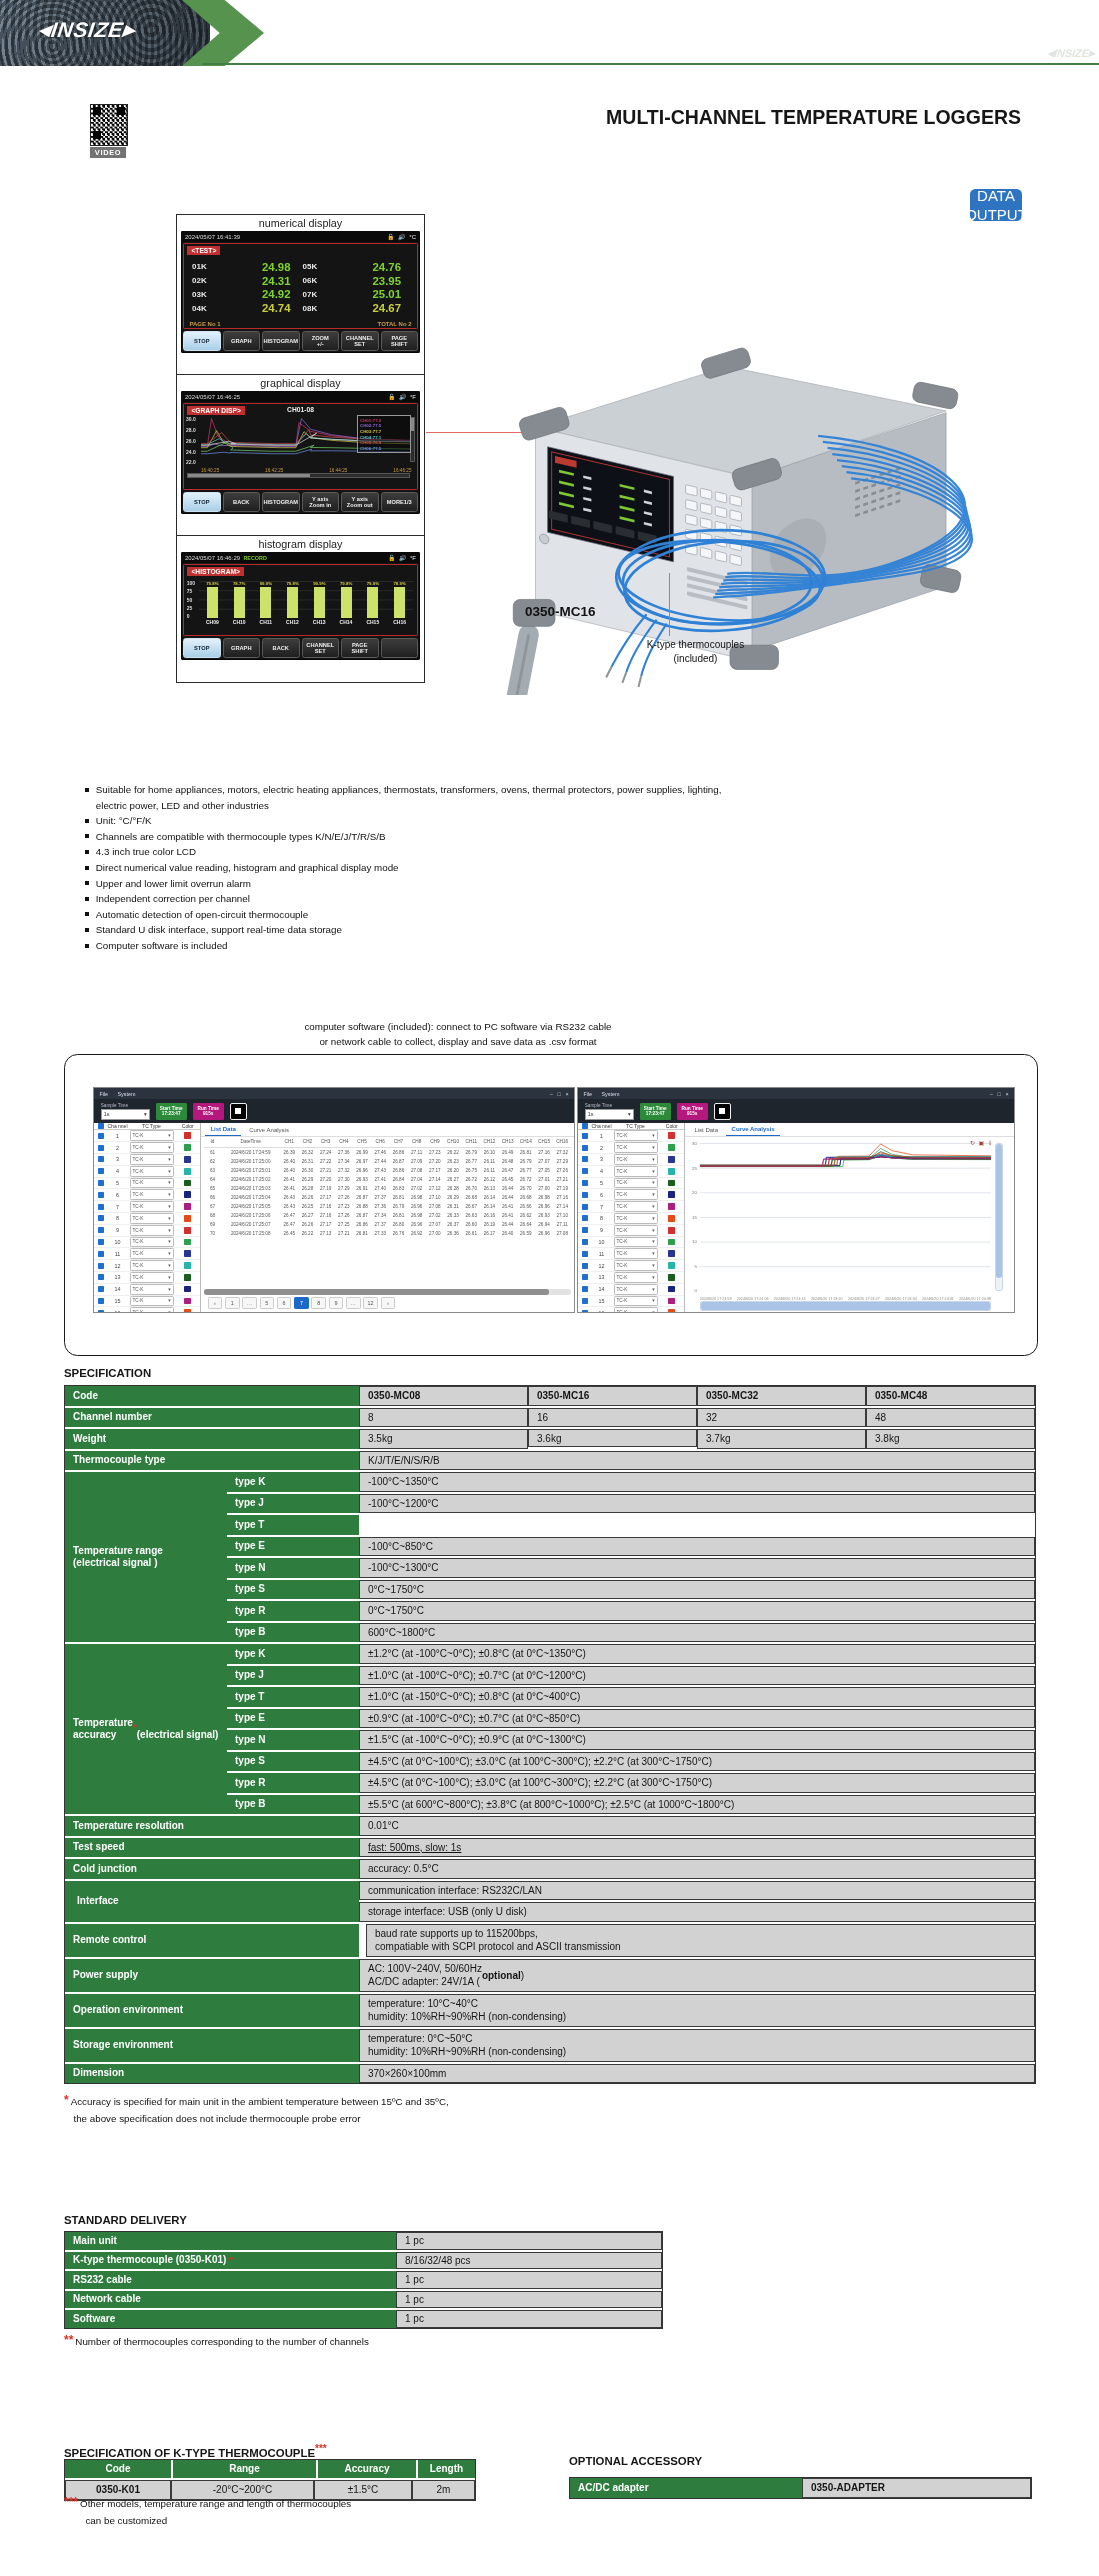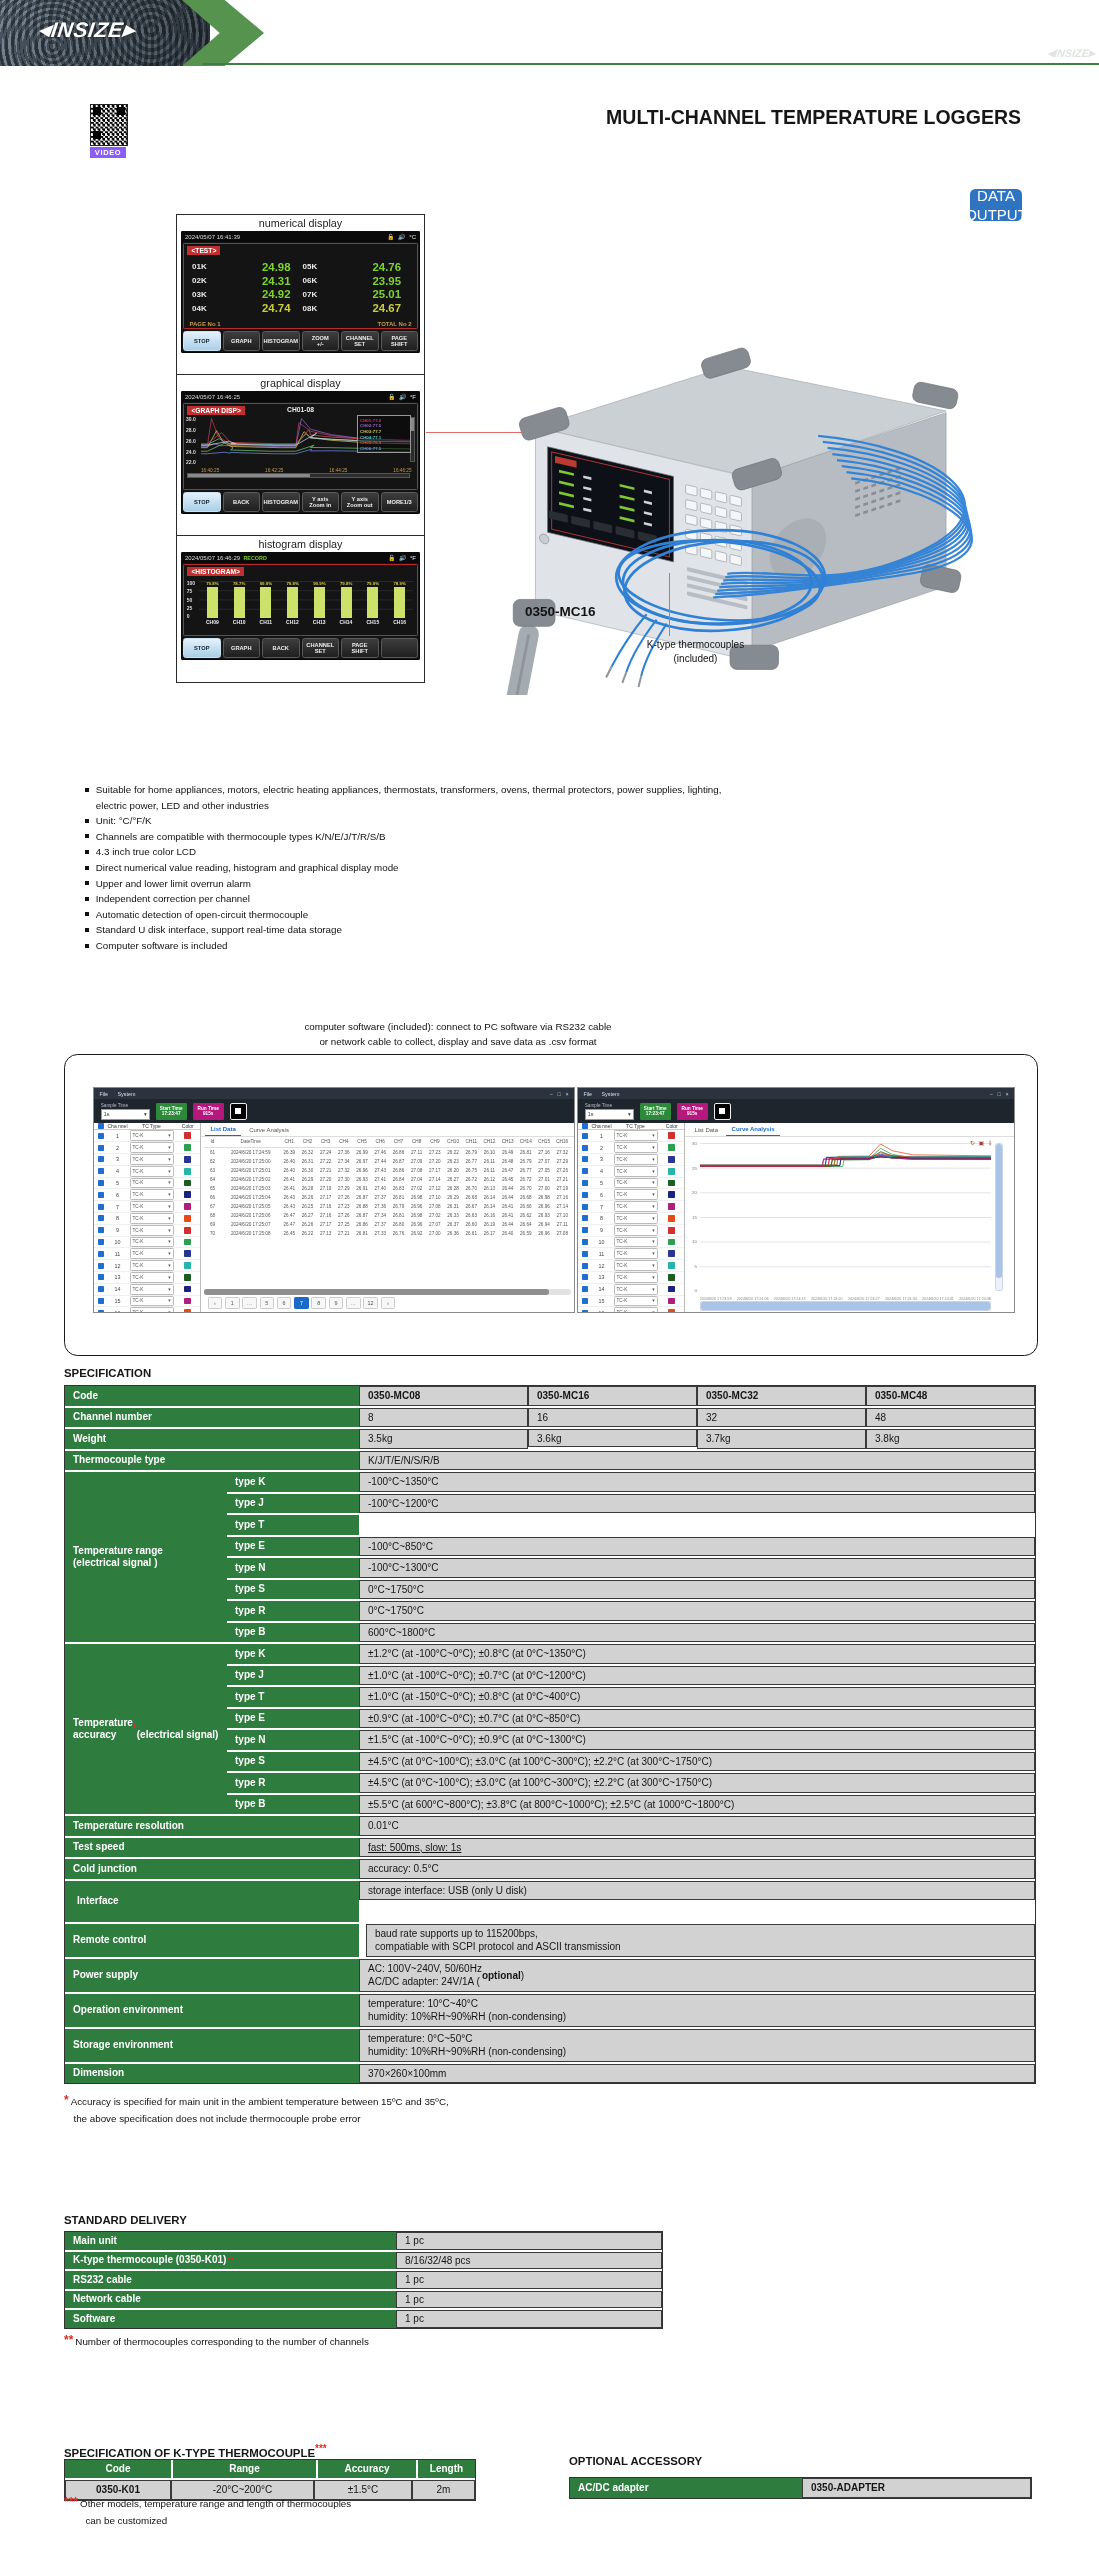--- a/index.html
+++ b/index.html
@@ -24,21 +24,21 @@
   .hdr-wm .arr{font-size:8px;vertical-align:1.3px;}
 
   
   .qr{position:absolute;left:90px;top:104px;width:36px;}
   .qr-img{width:36px;height:40px;border:0.7px solid #222;
     background:
       linear-gradient(#000,#000) 2px 2px/8px 8px no-repeat,
       linear-gradient(#000,#000) 26px 2px/8px 8px no-repeat,
       linear-gradient(#000,#000) 2px 26px/8px 8px no-repeat,
       repeating-conic-gradient(#000 0 25%,#fff 0 50%) 0 0/4.7px 4.7px;}
-  .qr-video{margin-top:0.7px;height:11.4px;background:#8b5cf6;color:#fff;font-weight:bold;font-size:7.4px;display:flex;align-items:center;justify-content:center;letter-spacing:0.7px;}
+  .qr-video{margin-top:0.7px;height:11.4px;background:#737373;color:#fff;font-weight:bold;font-size:7.4px;display:flex;align-items:center;justify-content:center;letter-spacing:0.7px;}
   .page-title{position:absolute;right:78px;top:106px;font-size:19.5px;font-weight:bold;color:#161616;letter-spacing:0;}
   .badge-do{position:absolute;left:970px;top:189px;width:52px;height:32px;background:#2e74c0;border-radius:5.4px;color:#fff;font-weight:normal;font-size:15px;display:flex;flex-direction:column;align-items:center;justify-content:center;line-height:1.3;}
 
   
   .displays{position:absolute;left:176px;top:215px;width:249px;}
   .disp-box{border:1px solid #2b2b2b;background:#fff;margin-top:-1px;position:relative;}
   .disp-title{text-align:center;font-size:10.8px;color:#222;padding:2px 0 1.3px;}
   .screen{margin:0.7px 4px 4px;background:#141414;border-radius:2px;position:relative;overflow:hidden;box-shadow:inset 0 0 0 0.7px #000;}
   .scr-top{position:absolute;top:0;left:0;right:0;height:11.4px;background:#0a0a0a;display:flex;align-items:center;padding:0 4px;gap:3.4px;}
   .scr-dt{color:#ddd;font-size:6px;}
@@ -1313,20 +1313,23 @@
         <div class="sp-g" style="height: 19.5px; flex: 1 1 0%; text-decoration: underline;">fast: 500ms, slow: 1s</div>
       </div>
       <div class="sp-row">
         <div class="sp-l" style="width: 294px; height: 19.5px;">Cold junction</div>
         <div class="sp-g" style="height: 19.5px; flex: 1 1 0%;">accuracy: 0.5°C</div>
       </div>
       <div class="sp-row">
         <div class="sp-l" style="width: 294px; height: 41px; padding-left: 12px;">Interface</div>
         <div class="sp-subs">
           <div class="sp-sub">
+            <div class="sp-g" style="height: 19.5px; flex: 1 1 0%;">communication interface: RS232C/LAN</div>
+          </div>
+          <div class="sp-sub">
             <div class="sp-g" style="height: 19.5px; flex: 1 1 0%;">storage interface: USB (only U disk)</div>
           </div>
         </div>
       </div>
       <div class="sp-row">
         <div class="sp-l" style="width: 294px; height: 33px;">Remote control</div>
         <div class="sp-g" style="height: 33px; flex: 1 1 0%; margin-left: 7px;">baud rate supports up to 115200bps,
 compatiable with SCPI protocol and ASCII transmission</div>
       </div>
       <div class="sp-row">

